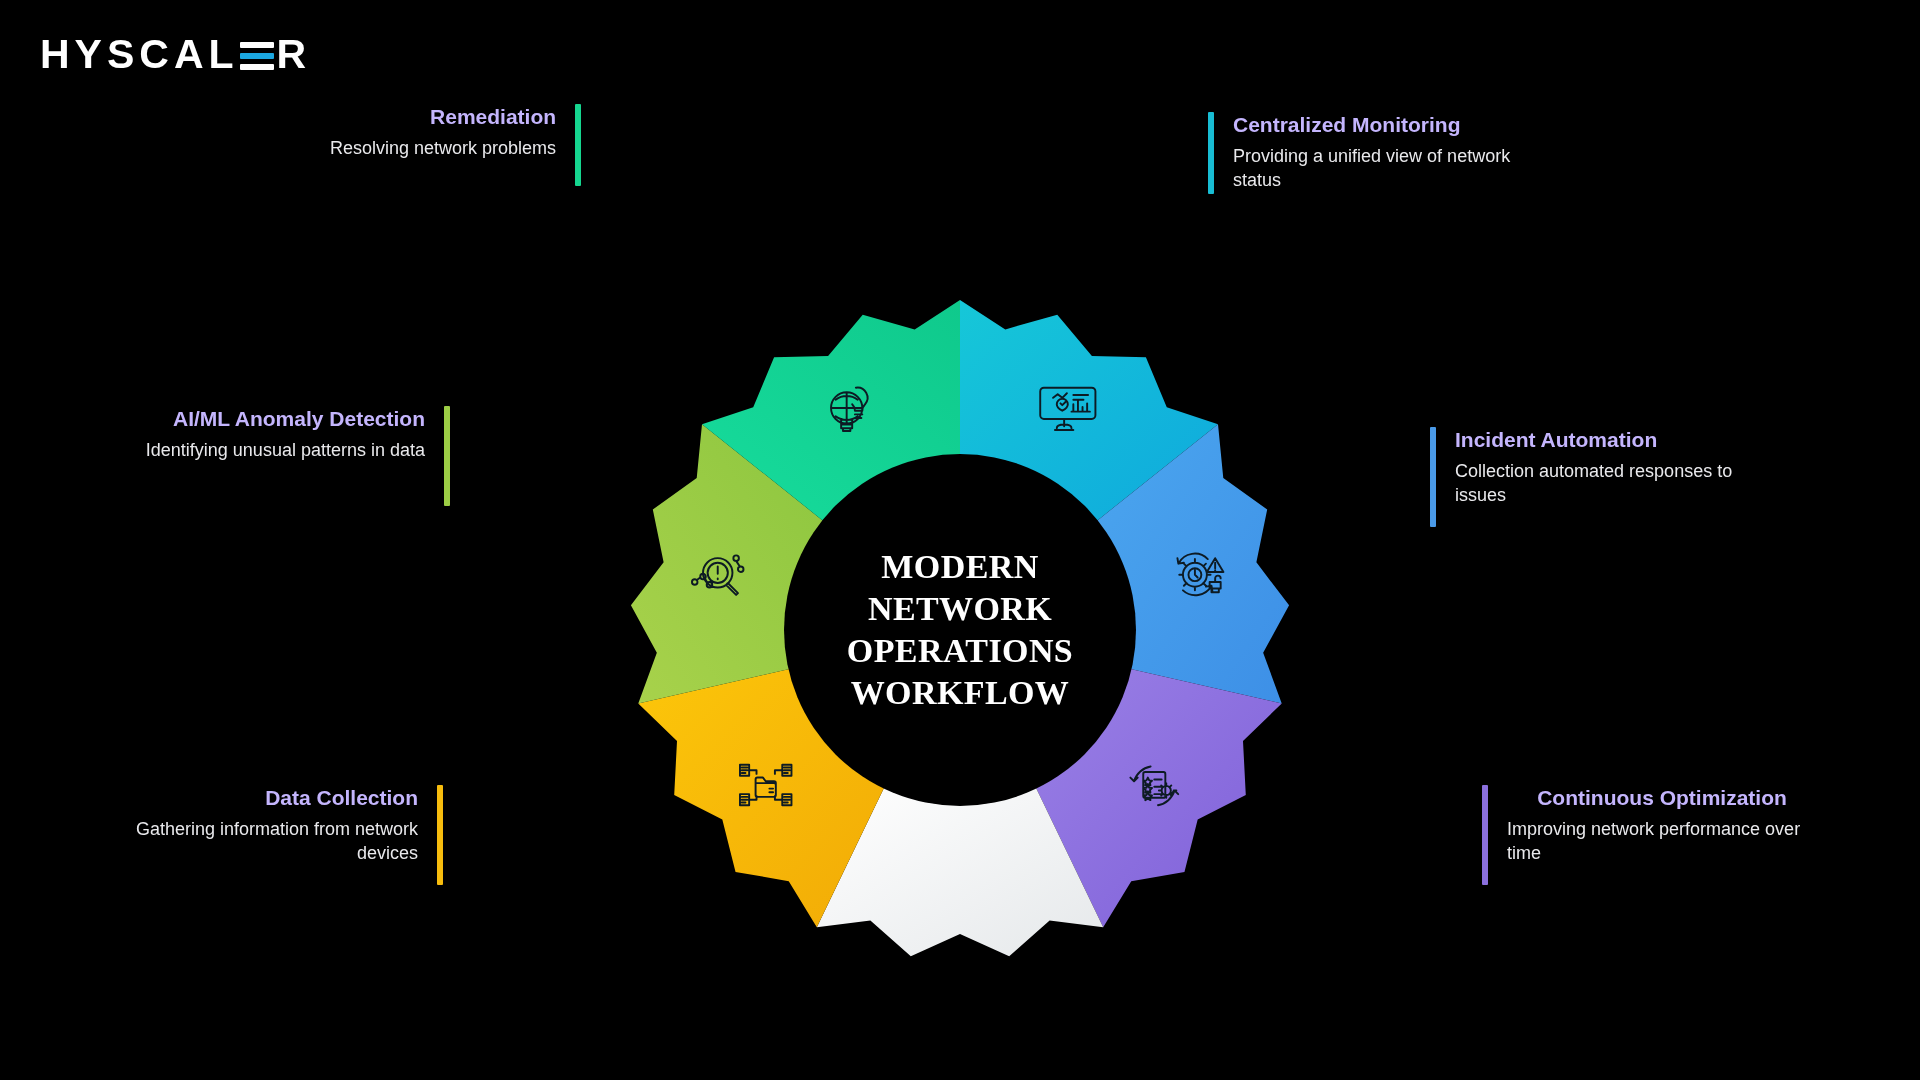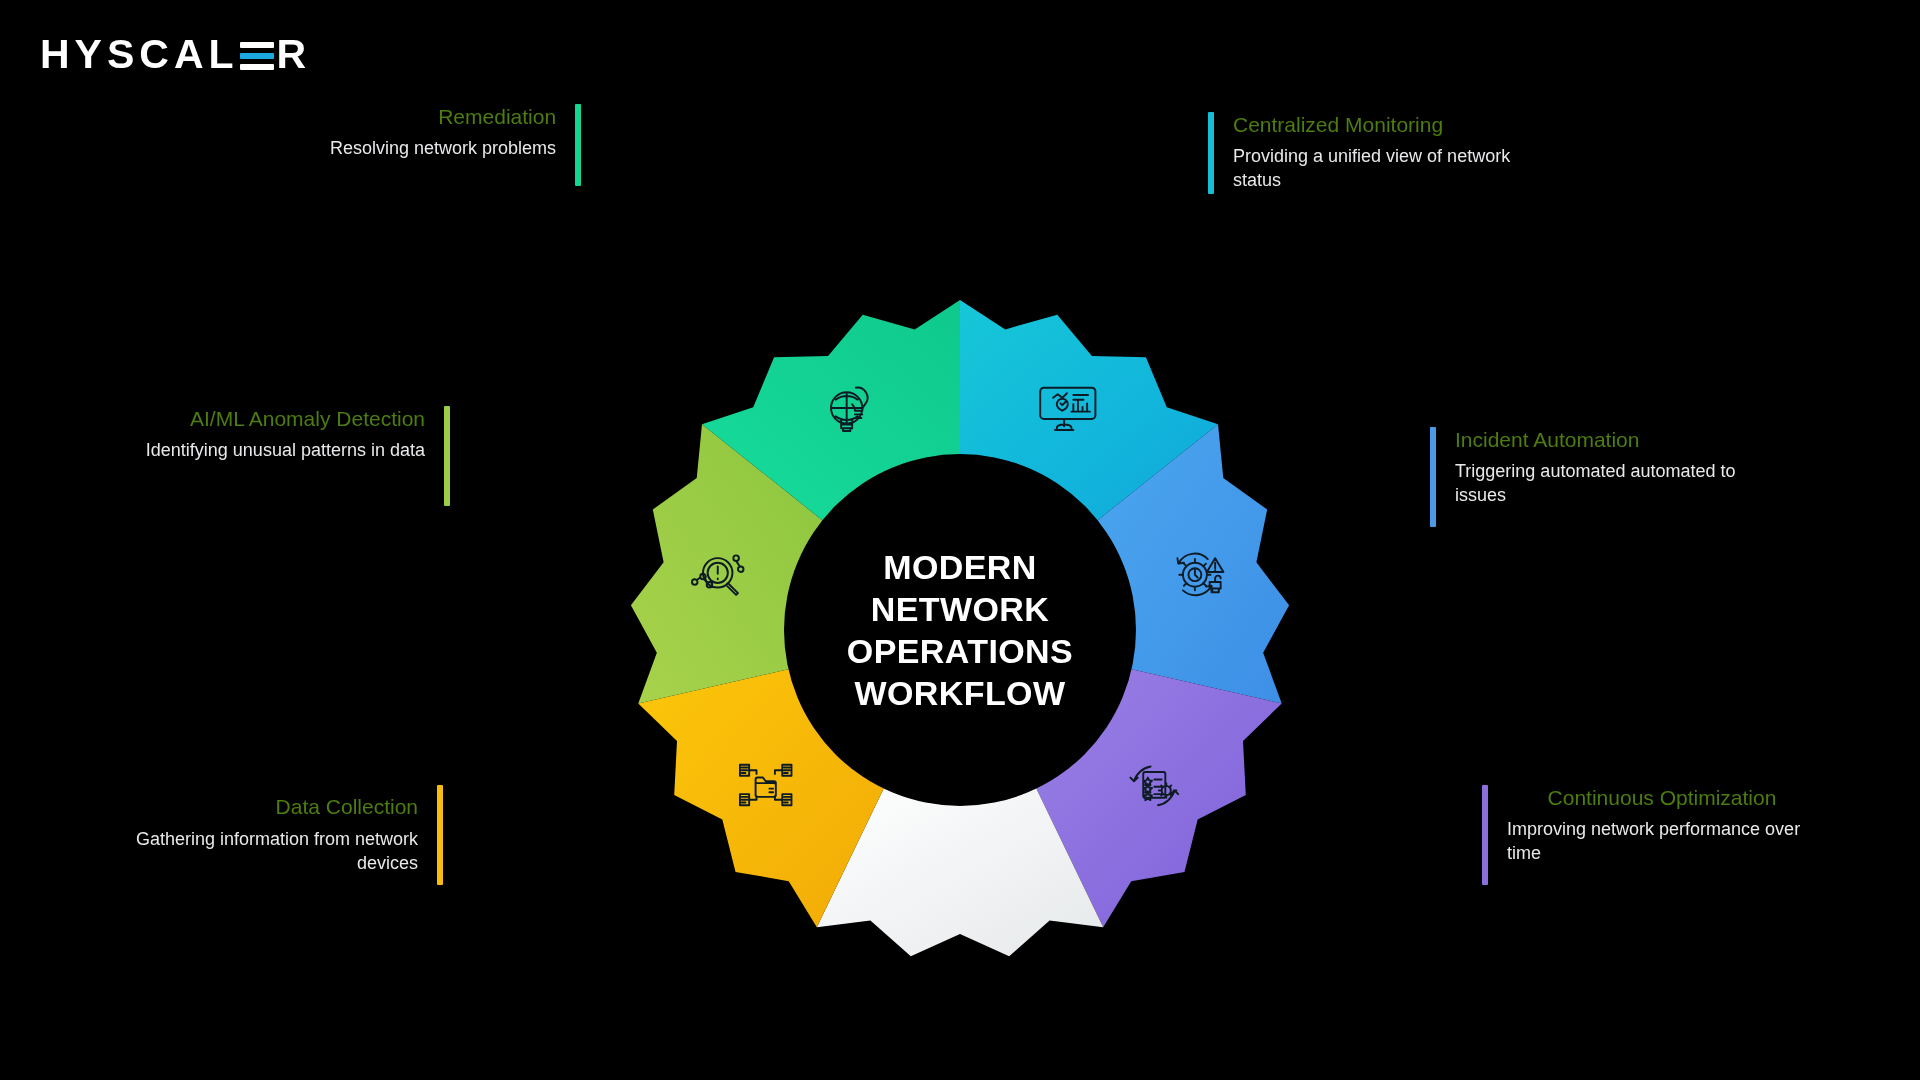--- a/index.html
+++ b/index.html
@@ -46,28 +46,28 @@
     transform:translate(-50%,-50%);
     width:320px;
     text-align:center;
     color:#ffffff;
     font-size:34px;
     font-weight:700;
     line-height:1.24;
     letter-spacing:0.4px;
     pointer-events:none;
   }
-  .center-title div{white-space:nowrap;}
+  .center-title div{white-space:nowrap;font-family:Liberation Serif, serif;}
 
   
   .callout{position:absolute;display:flex;}
   .callout .bar{width:6px;border-radius:1px;flex:none;}
   .callout .txt{display:flex;flex-direction:column;justify-content:flex-start;}
   .callout .ttl{
-    color:#4d7c0f;font-size:21px;font-weight:400;line-height:1.25;
+    color:#c4b5fd;font-size:21px;font-weight:700;line-height:1.25;
     margin-bottom:7px;white-space:nowrap;
   }
   .callout .desc{
     color:#e9e9ec;font-size:18px;font-weight:400;line-height:1.33;
   }
   
   .callout.right .bar{margin-right:19px;}
   .callout.right .txt{align-items:flex-start;text-align:left;}
   
   .callout.left{flex-direction:row;}
@@ -201,26 +201,26 @@
     <div class="ttl">AI/ML Anomaly Detection</div>
     <div class="desc">Identifying unusual patterns in data</div>
   </div>
   <div class="bar" style="background: rgb(156, 205, 69);"></div>
 </div>
 
 <div class="callout right" id="co-incident">
   <div class="bar" style="background: rgb(74, 154, 232);"></div>
   <div class="txt" style="width:300px;">
     <div class="ttl">Incident Automation</div>
-    <div class="desc">Triggering automated automated to issues</div>
+    <div class="desc">Collection automated responses to issues</div>
   </div>
 </div>
 
 <div class="callout left" id="co-data">
-  <div class="txt" style="width:290px;justify-content:center;">
+  <div class="txt" style="width:290px;">
     <div class="ttl">Data Collection</div>
     <div class="desc">Gathering information from network devices</div>
   </div>
   <div class="bar" style="background: rgb(247, 188, 13);"></div>
 </div>
 
 <div class="callout right" id="co-continuous">
   <div class="bar" style="background: rgb(139, 111, 221);"></div>
   <div class="txt" style="width:310px;align-items:center;">
     <div class="ttl">Continuous Optimization</div>

